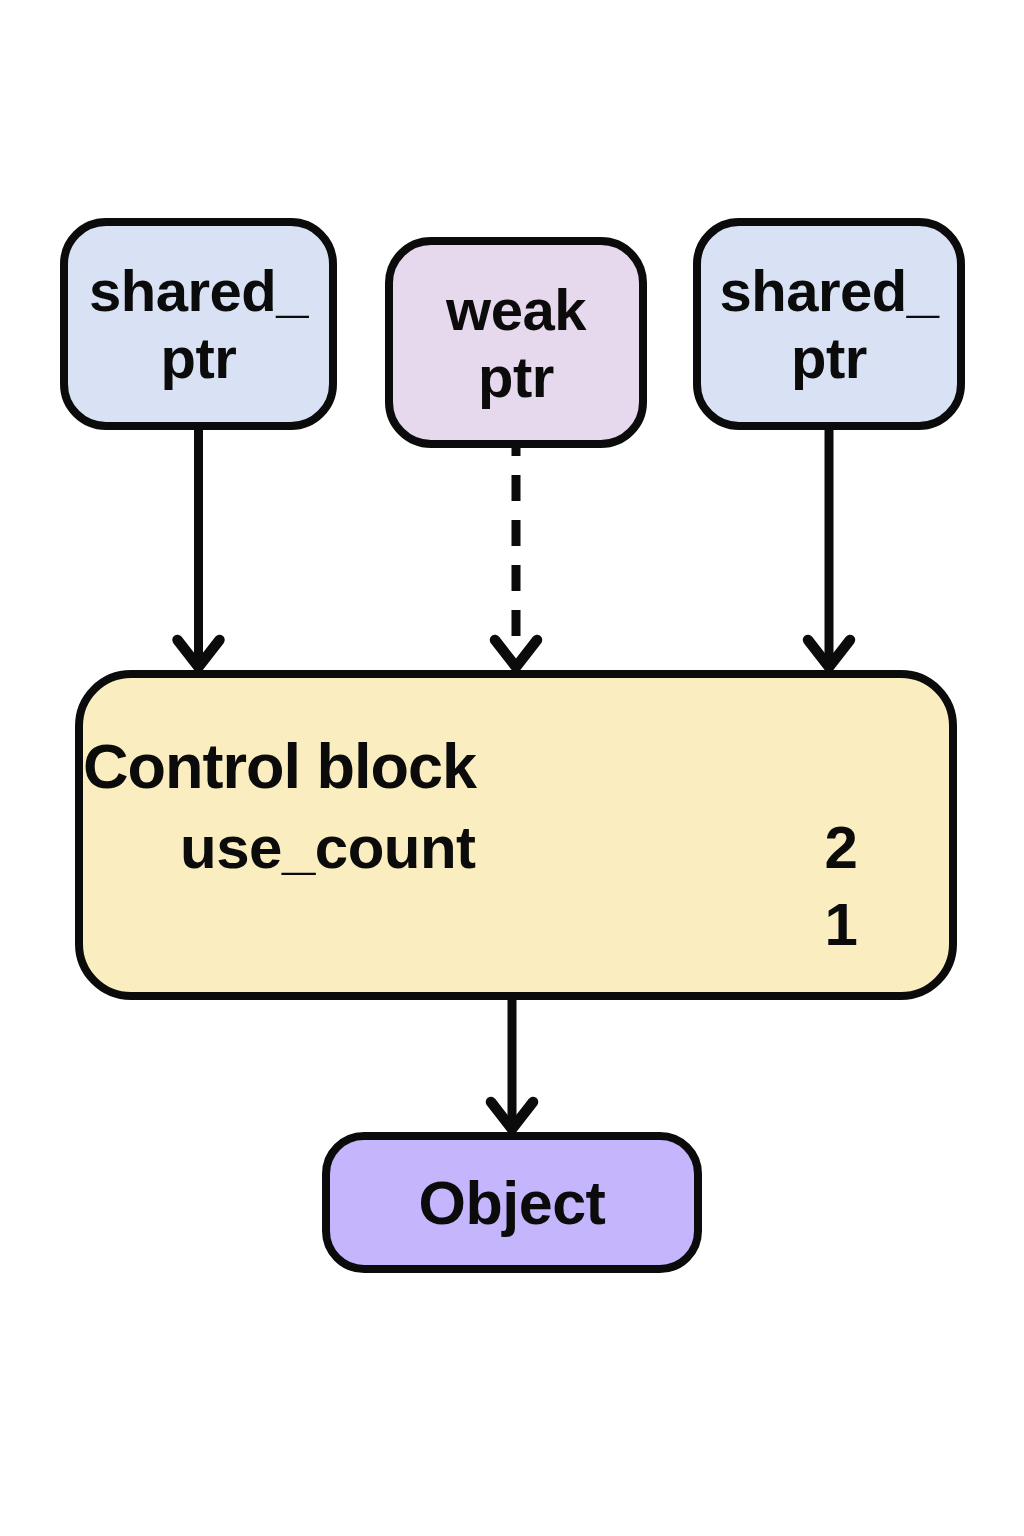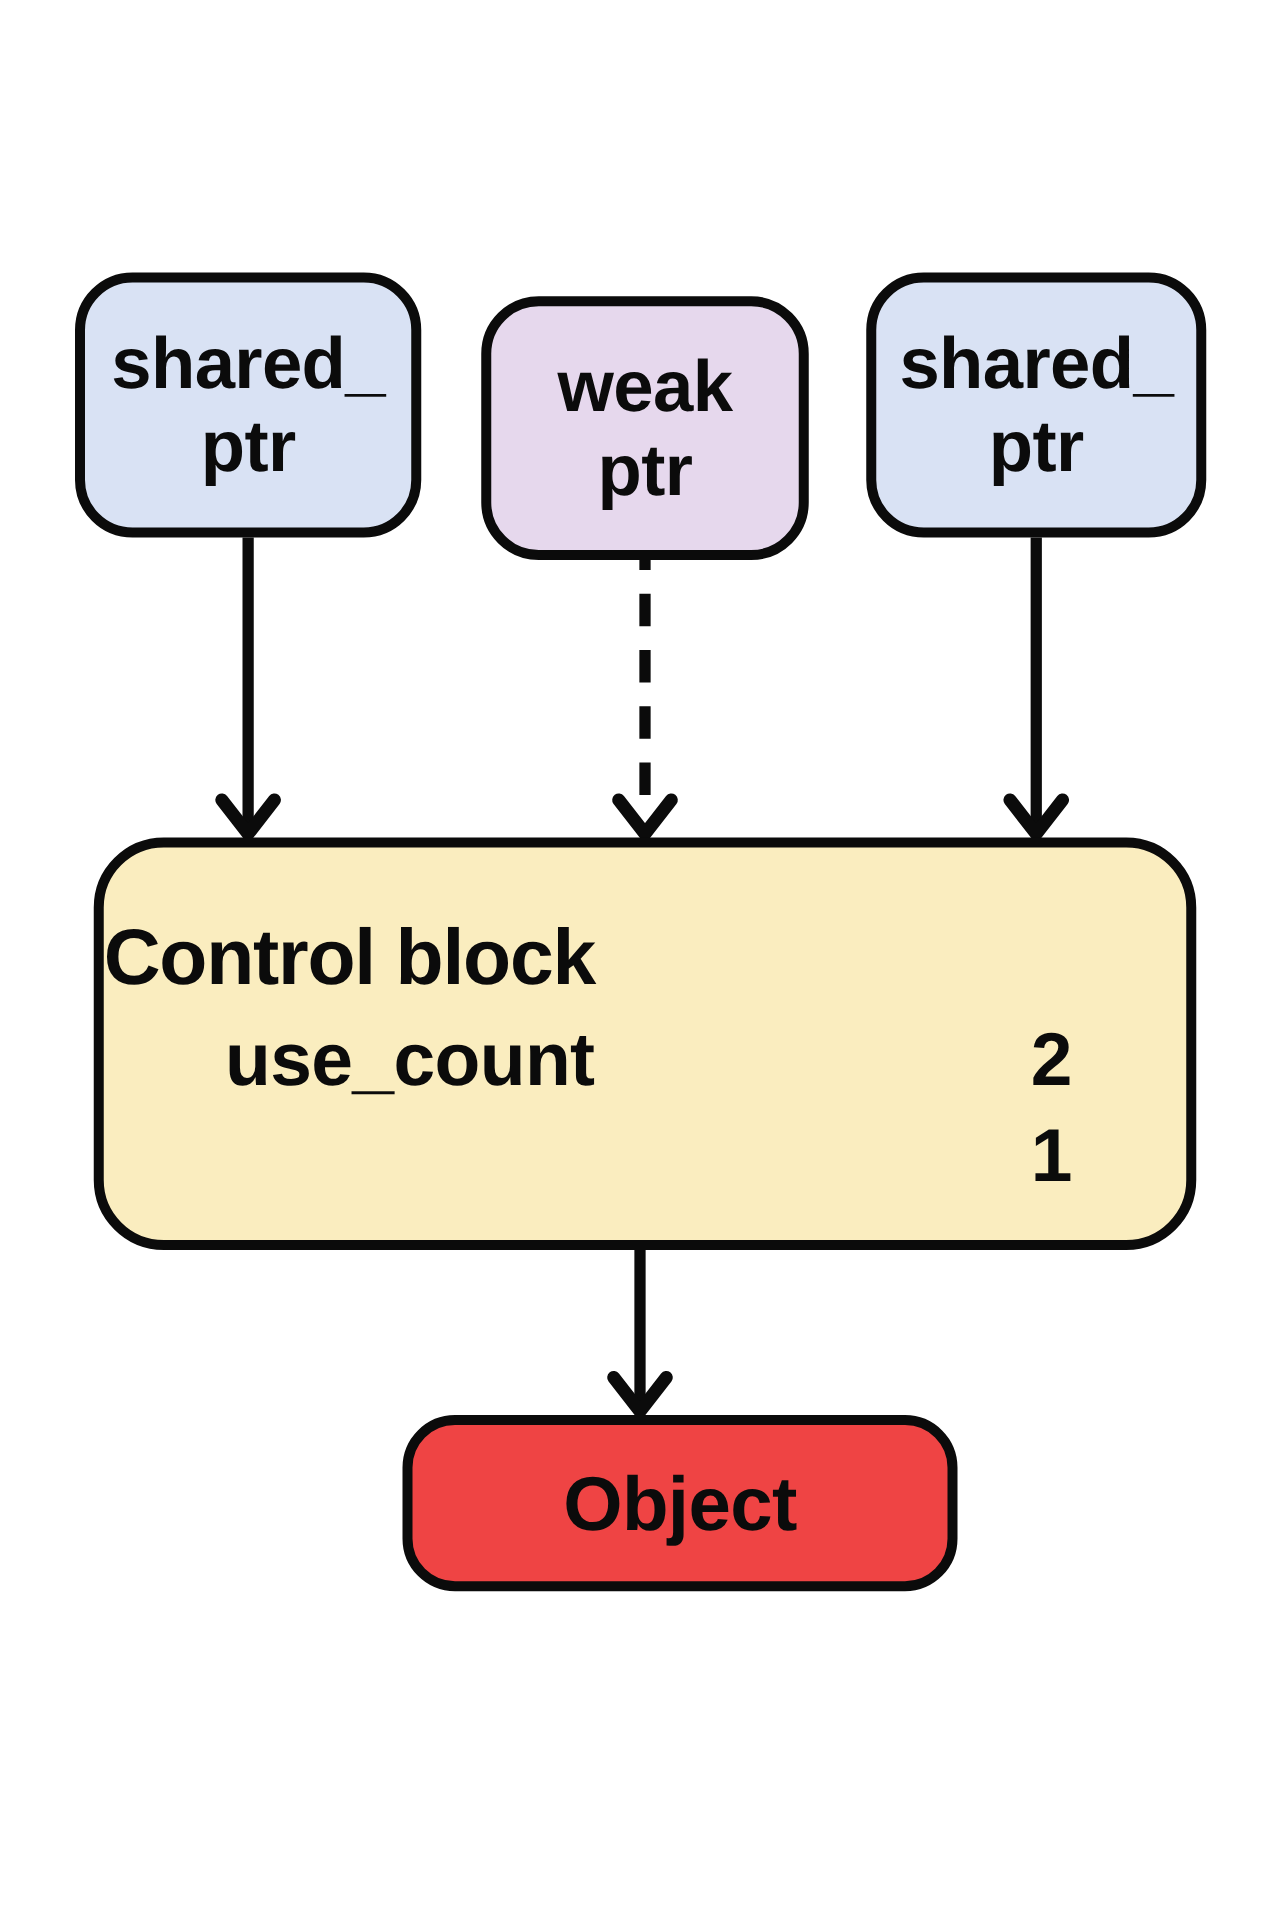--- a/index.html
+++ b/index.html
@@ -117,17 +117,17 @@
     <div class="ctitle">Control block</div>
     <div class="crow crow-1">
       <span>use_count</span>
       <span class="cvalue">2</span>
     </div>
     <div class="crow crow-2">
       <span class="cvalue">1</span>
     </div>
   </div>
 
-  <div class="node objectbox" style="left: 322px; top: 1132px; width: 444px; height: 141px; background-color: #ef4444;">
+  <div class="node objectbox" style="left: 322px; top: 1132px; width: 380px; height: 141px; background-color: #c4b5fd;">
     <div>Object</div>
   </div>
 
 </div>
 
 </body></html>

